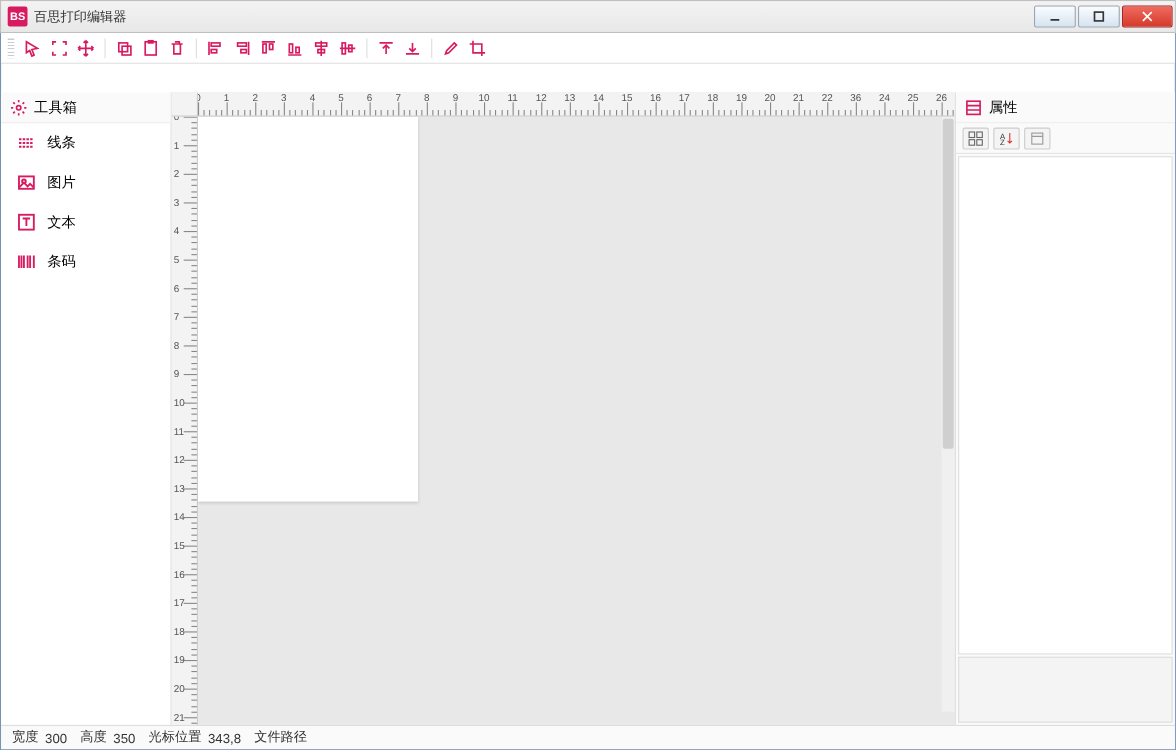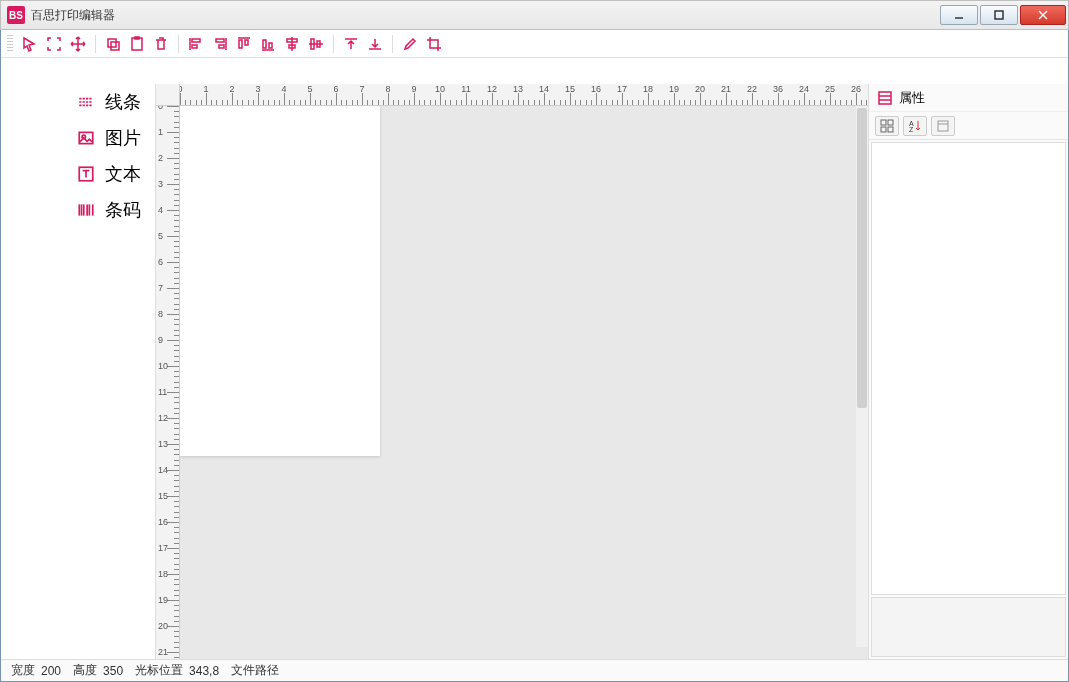--- a/index.html
+++ b/index.html
@@ -28,21 +28,21 @@
 .toolbar svg { width:16px; height:16px; stroke:#d81b60; fill:none; stroke-width:1.5; }
 
 
 .body { position:absolute; top:54px; left:0; right:0; bottom:22px; display:flex; }
 
 
 .toolbox { width:155px; border-right:1px solid #ddd; background:#fff; }
 .panel-header { height:28px; display:flex; align-items:center; padding:0 8px; font-size:13px; border-bottom:1px solid #eee; background:#fafafa; }
 .panel-header .ph-icon { width:16px; height:16px; margin-right:6px; display:flex; align-items:center; justify-content:center; }
 .panel-header svg { stroke:#d81b60; fill:none; stroke-width:1.5; }
-.tool-item { height:36px; display:flex; align-items:center; padding:0 14px; font-size:18px; cursor:pointer;justify-content:flex-end; }
+.tool-item { height:36px; display:flex; align-items:center; padding:0 14px; font-size:13px; cursor:pointer; }
 .tool-item .ti-icon { width:18px; height:18px; margin-right:10px; display:flex; align-items:center; justify-content:center; }
 .tool-item svg { stroke:#d81b60; fill:none; stroke-width:1.5; }
 
 
 .canvas-area { flex:1; position:relative; background:#e8e8e8; overflow:hidden; }
 .ruler-corner { position:absolute; top:0; left:0; width:24px; height:22px; background:#f3f3f3; border-right:1px solid #ccc; border-bottom:1px solid #ccc; z-index:2; }
 .ruler-h { position:absolute; top:0; left:24px; right:0; height:22px; background:#f3f3f3; border-bottom:1px solid #ccc; z-index:1; }
 .ruler-v { position:absolute; top:22px; left:0; width:24px; bottom:0; background:#f3f3f3; border-right:1px solid #ccc; z-index:1; }
 .rtick-h { position:absolute; bottom:0; width:1px; background:#888; }
 .rtick-h.major { height:12px; }
@@ -198,20 +198,29 @@
     <div class="tbtn">
         <svg viewBox="0 0 16 16">
           <path d="M4 1v11h11M1 4h11v11"></path>
         </svg>
       </div>
   </div>
 
   <div class="body">
 
     <div class="toolbox">
+      <div class="panel-header">
+        <span class="ph-icon">
+            <svg viewBox="0 0 16 16">
+              <circle cx="8" cy="8" r="2"></circle>
+              <path d="M8 1v2M8 13v2M1 8h2M13 8h2M3 3l1.5 1.5M11.5 11.5L13 13M13 3l-1.5 1.5M4.5 11.5L3 13"></path>
+            </svg>
+          </span>
+        <span>工具箱</span>
+      </div>
       <div class="tool-item">
         <span class="ti-icon">
             <svg viewBox="0 0 16 16">
               <line x1="2" y1="5" x2="14" y2="5" stroke-dasharray="2 1"></line>
               <line x1="2" y1="8" x2="14" y2="8" stroke-dasharray="2 1"></line>
               <line x1="2" y1="11" x2="14" y2="11" stroke-dasharray="2 1"></line>
             </svg>
           </span>
         <span>线条</span>
       </div>
@@ -588,21 +597,21 @@
           </div>
       </div>
       <div class="prop-grid"></div>
       <div class="prop-desc"></div>
     </div>
 
   </div>
 
   <div class="statusbar">
     <span>宽度</span>
-    <span class="sval">200</span>
+    <span class="sval">300</span>
     <span>高度</span>
     <span class="sval">350</span>
     <span>光标位置</span>
     <span class="sval">343,8</span>
     <span>文件路径</span>
     <span class="sval"></span>
   </div>
 
 </div>
 

